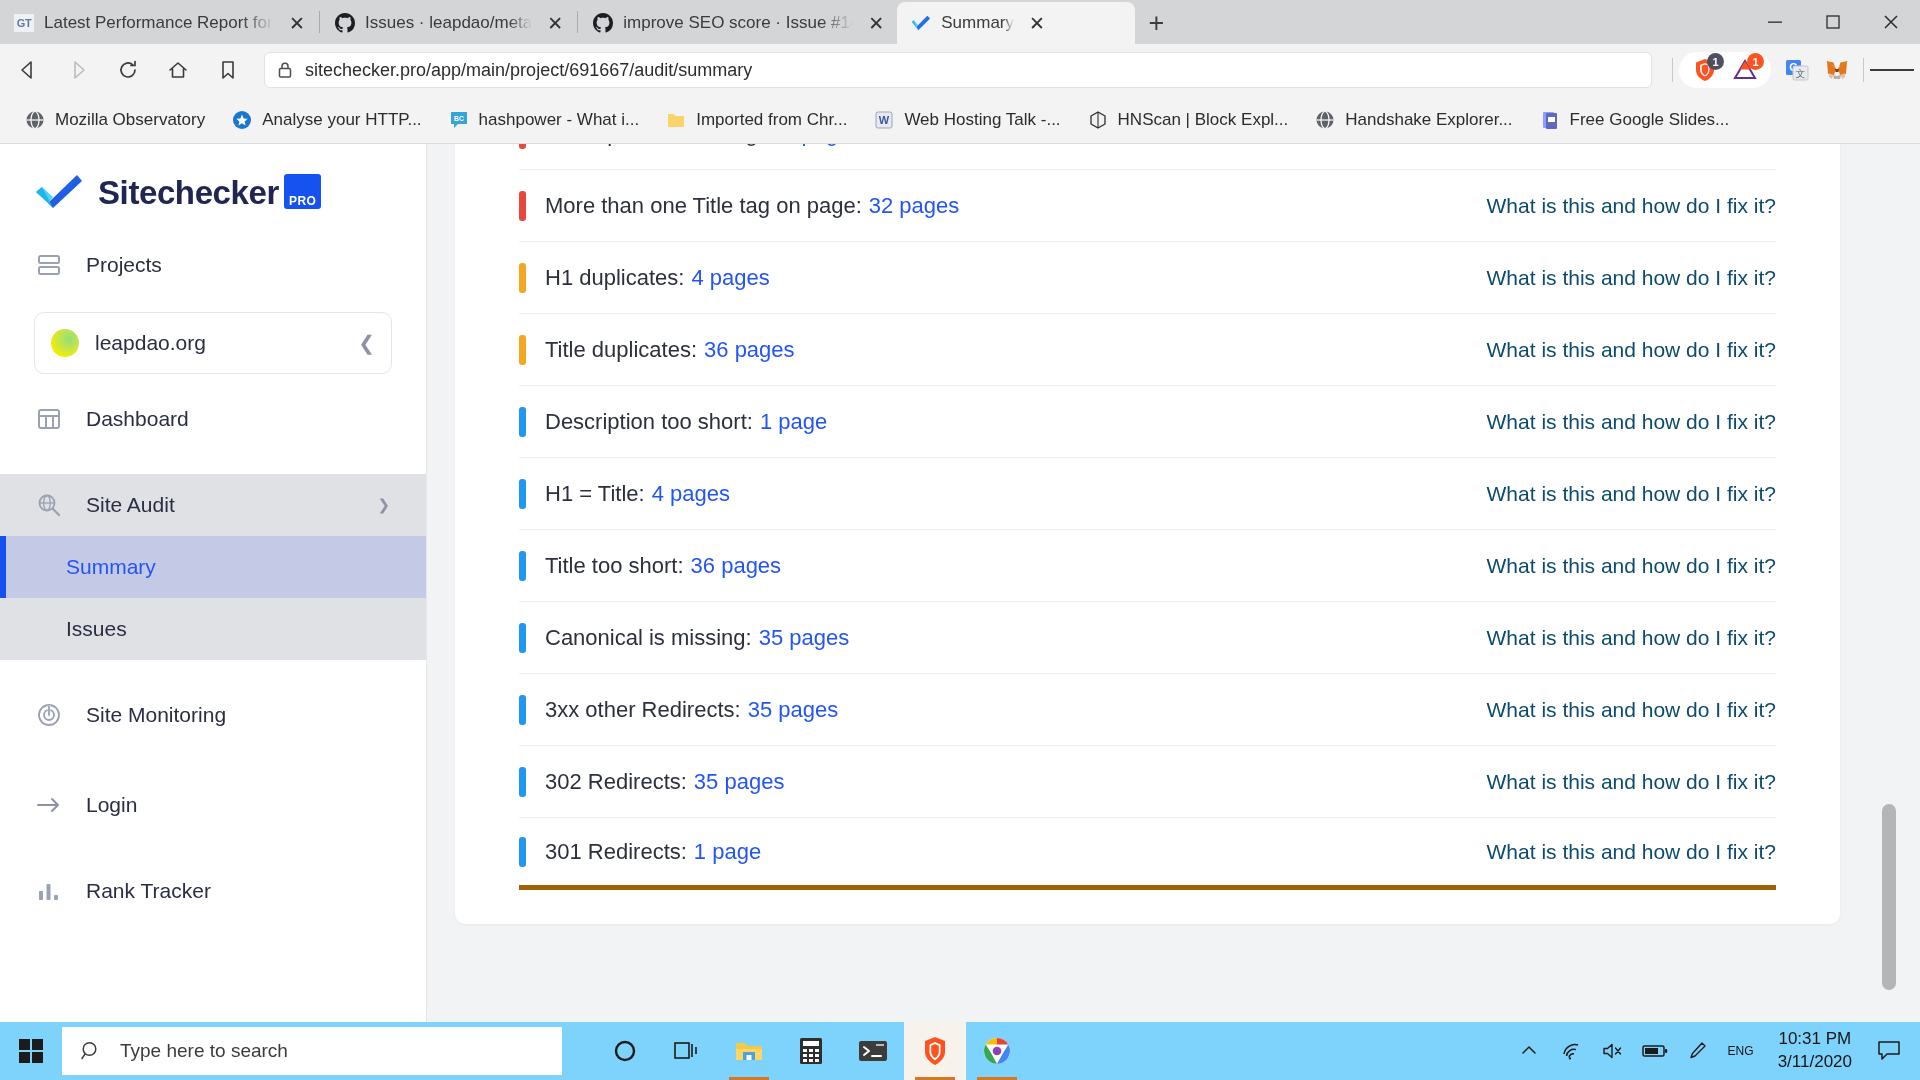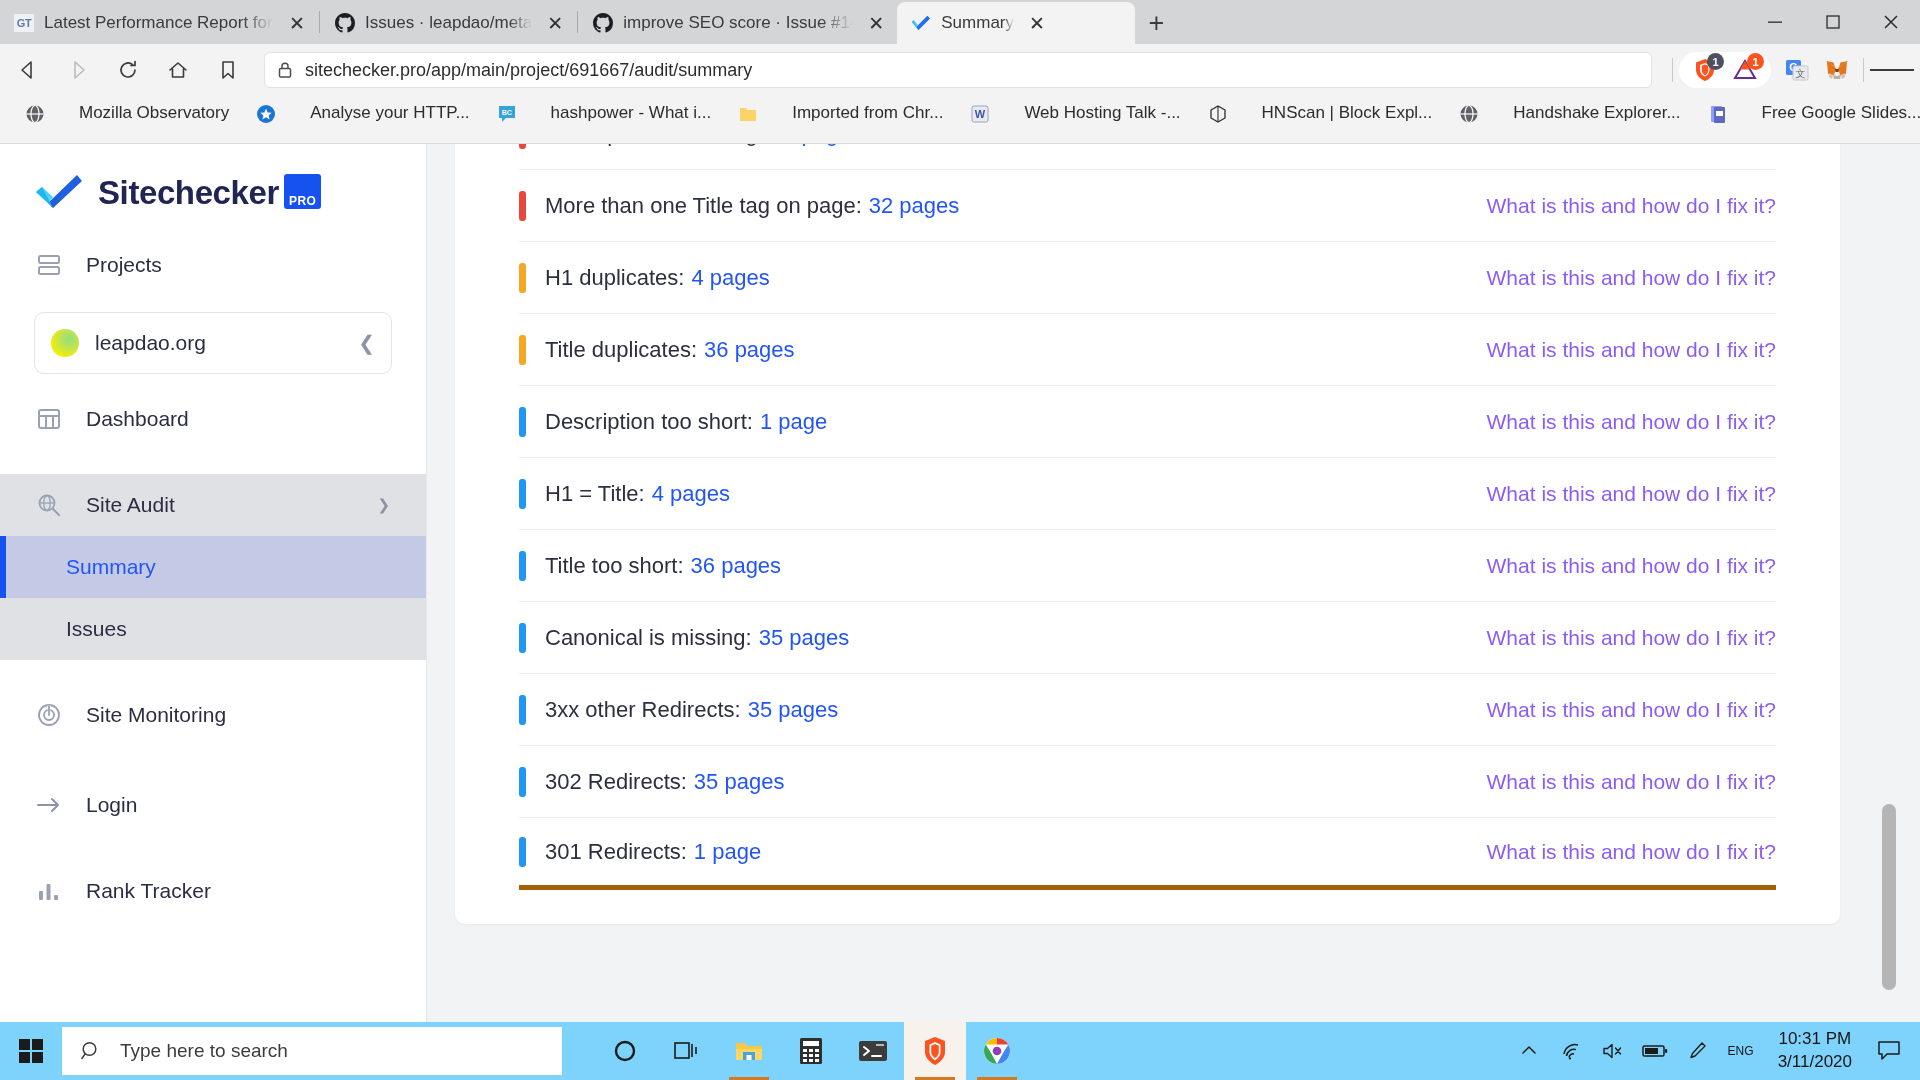--- a/index.html
+++ b/index.html
@@ -115,23 +115,23 @@
   .hamburger span { display:block; width:22px; height:2px; background:#3b3b3b; margin:3px 0; }
 
   
   .bookmarks {
     position: absolute; top: 96px; left: 0; width: 1920px; height: 48px;
     background: #f3f3f3;
     display: flex; align-items: center; padding-left: 14px;
     border-bottom: 1px solid #dcdcdc;
   }
   .bm {
-    display: flex; height: 34px;
+    display: flex; align-items: center; height: 34px;
     padding: 0 10px; margin-right: 6px;
-    font-size: 17px; color: #2c2c2c; white-space: nowrap; gap: 24px;
+    font-size: 17px; color: #2c2c2c; white-space: nowrap;
   }
   .bm-ico {
     width: 22px; height: 22px; margin-right: 9px; flex: 0 0 22px;
     display: flex; align-items: center; justify-content: center;
   }
 
   
   .viewport {
     position: absolute; top: 144px; left: 0;
     width: 1920px; height: 878px;
@@ -224,21 +224,21 @@
     border-bottom: 1px solid #eceef2;
   }
   .issue-row:last-child { border-bottom: 5px solid #a16207; }
   .sev-bar {
     width: 7px; height: 30px; border-radius: 3px;
     margin-right: 19px; flex: 0 0 7px;
   }
   .issue-label { font-size: 22px; color: #2c2f3e; }
   .issue-count { font-size: 22px; color: #2355f5; margin-left: 7px; }
   .fix-link {
-    margin-left: auto; font-size: 21px; color: #8b5cf6;
+    margin-left: auto; font-size: 21px; color: #0c4a6e;
   }
 
   
   .pg-scroll-track {
     position: absolute; right: 0; top: 0;
     width: 22px; height: 878px; background: #f2f3f5;
   }
   .pg-scroll-thumb {
     position: absolute; right: 4px;
     width: 14px; border-radius: 7px;

